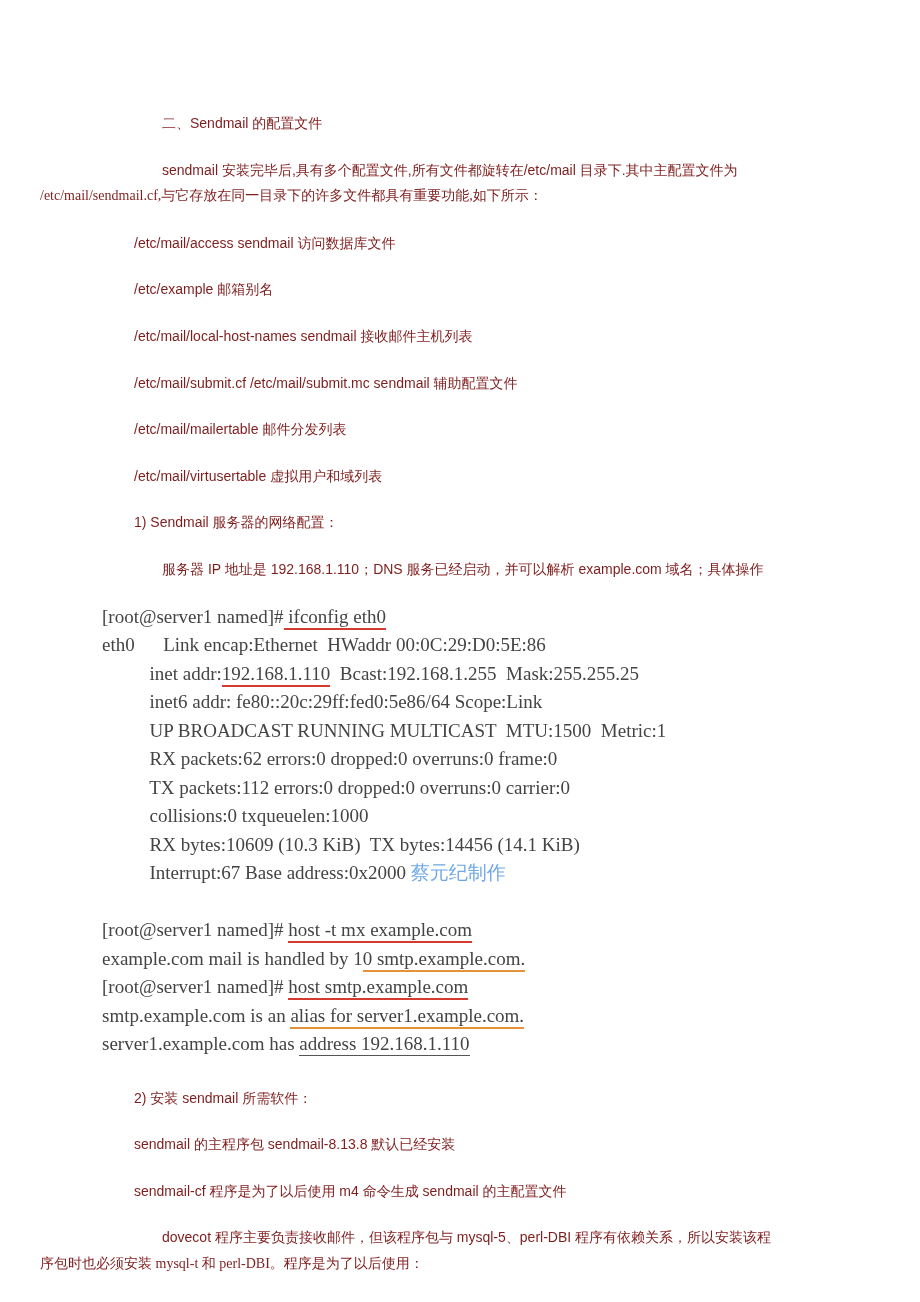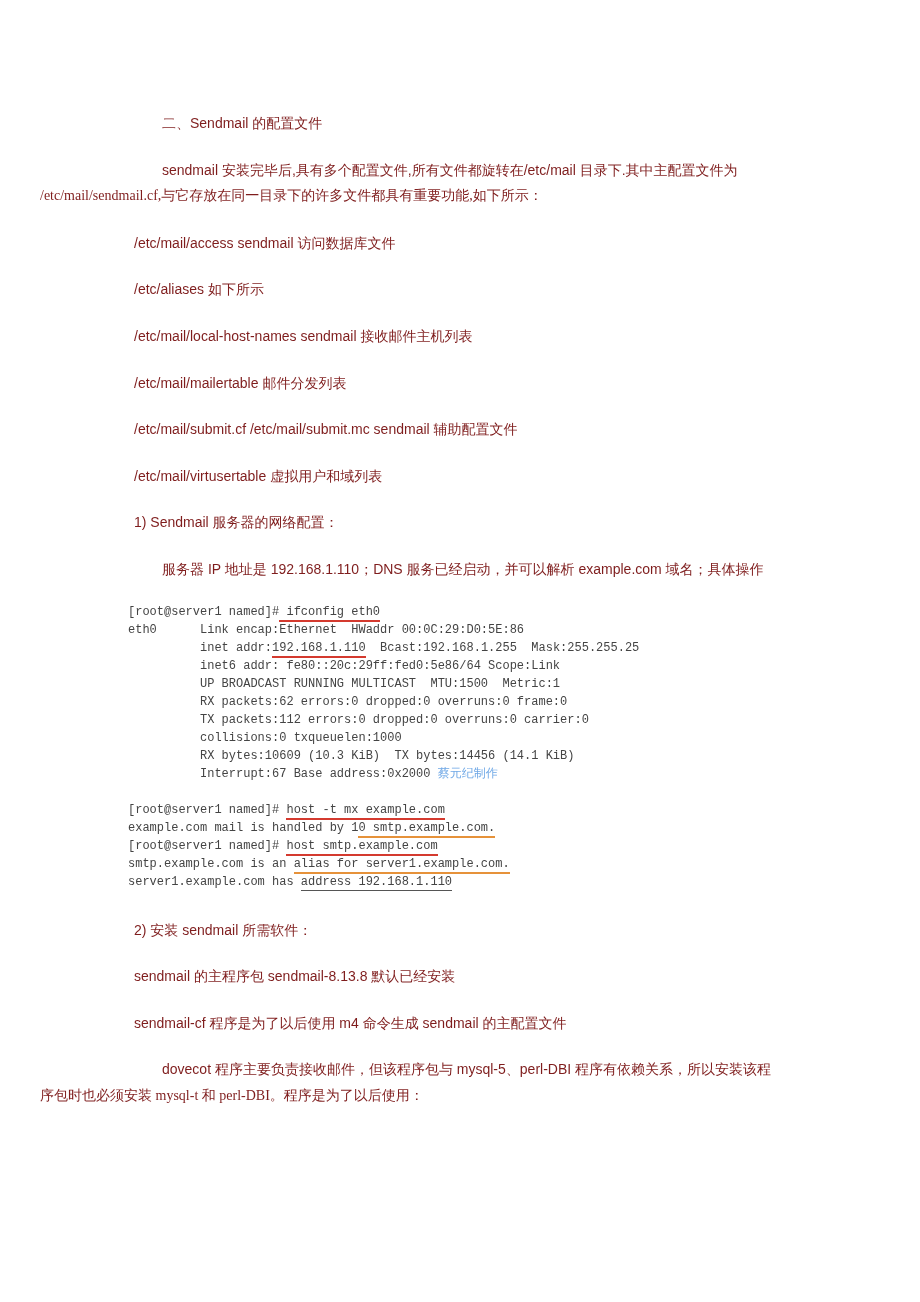--- a/index.html
+++ b/index.html
@@ -25,25 +25,25 @@
   }
   .no-indent {
     padding-left: 94px;
   }
   .wrap-line {
     text-indent: 0;
     padding-left: 0;
     font-family: Liberation Serif, serif;
   }
   .term-block {
-    font-family: Liberation Mono, monospace;
-    font-size: 12px;
+    font-family: Liberation Serif, serif;
+    font-size: 19px;
     color: #444;
     line-height: 1.5;
-    margin: 12px 0 26px 88px;
+    margin: 12px 0 26px 62px;
     white-space: pre;
     overflow: hidden;
   }
   .term-block .watermark {
     color: #6fa8e6;
   }
   .u-red {
     border-bottom: 2px solid #d43a2f;
     padding-bottom: 1px;
   }
@@ -60,24 +60,24 @@
 <body>
 
 <div class="doc">
 
   <p class="para indent">二、Sendmail 的配置文件</p>
 
   <p class="para indent">sendmail 安装完毕后,具有多个配置文件,所有文件都旋转在/etc/mail 目录下.其中主配置文件为</p>
   <p class="para wrap-line" style="margin-top:-20px;">/etc/mail/sendmail.cf,与它存放在同一目录下的许多文件都具有重要功能,如下所示：</p>
 
   <p class="para no-indent">/etc/mail/access sendmail 访问数据库文件</p>
-  <p class="para no-indent">/etc/aliases 如下所示</p>
+  <p class="para no-indent">/etc/example 邮箱别名</p>
   <p class="para no-indent">/etc/mail/local-host-names sendmail 接收邮件主机列表</p>
+  <p class="para no-indent">/etc/mail/submit.cf  /etc/mail/submit.mc sendmail 辅助配置文件</p>
   <p class="para no-indent">/etc/mail/mailertable 邮件分发列表</p>
-  <p class="para no-indent">/etc/mail/submit.cf  /etc/mail/submit.mc sendmail 辅助配置文件</p>
   <p class="para no-indent">/etc/mail/virtusertable 虚拟用户和域列表</p>
 
 
   <p class="para no-indent">1) Sendmail 服务器的网络配置：</p>
 
   <p class="para indent">服务器 IP 地址是 192.168.1.110；DNS 服务已经启动，并可以解析 example.com 域名；具体操作</p>
 
   <div class="term-block"><span>[root@server1 named]#</span><span class="u-red"> ifconfig eth0</span>
 <span>eth0      Link encap:Ethernet  HWaddr 00:0C:29:D0:5E:86</span>
 <span>          inet addr:</span><span class="u-red">192.168.1.110</span><span>  Bcast:192.168.1.255  Mask:255.255.25</span>

